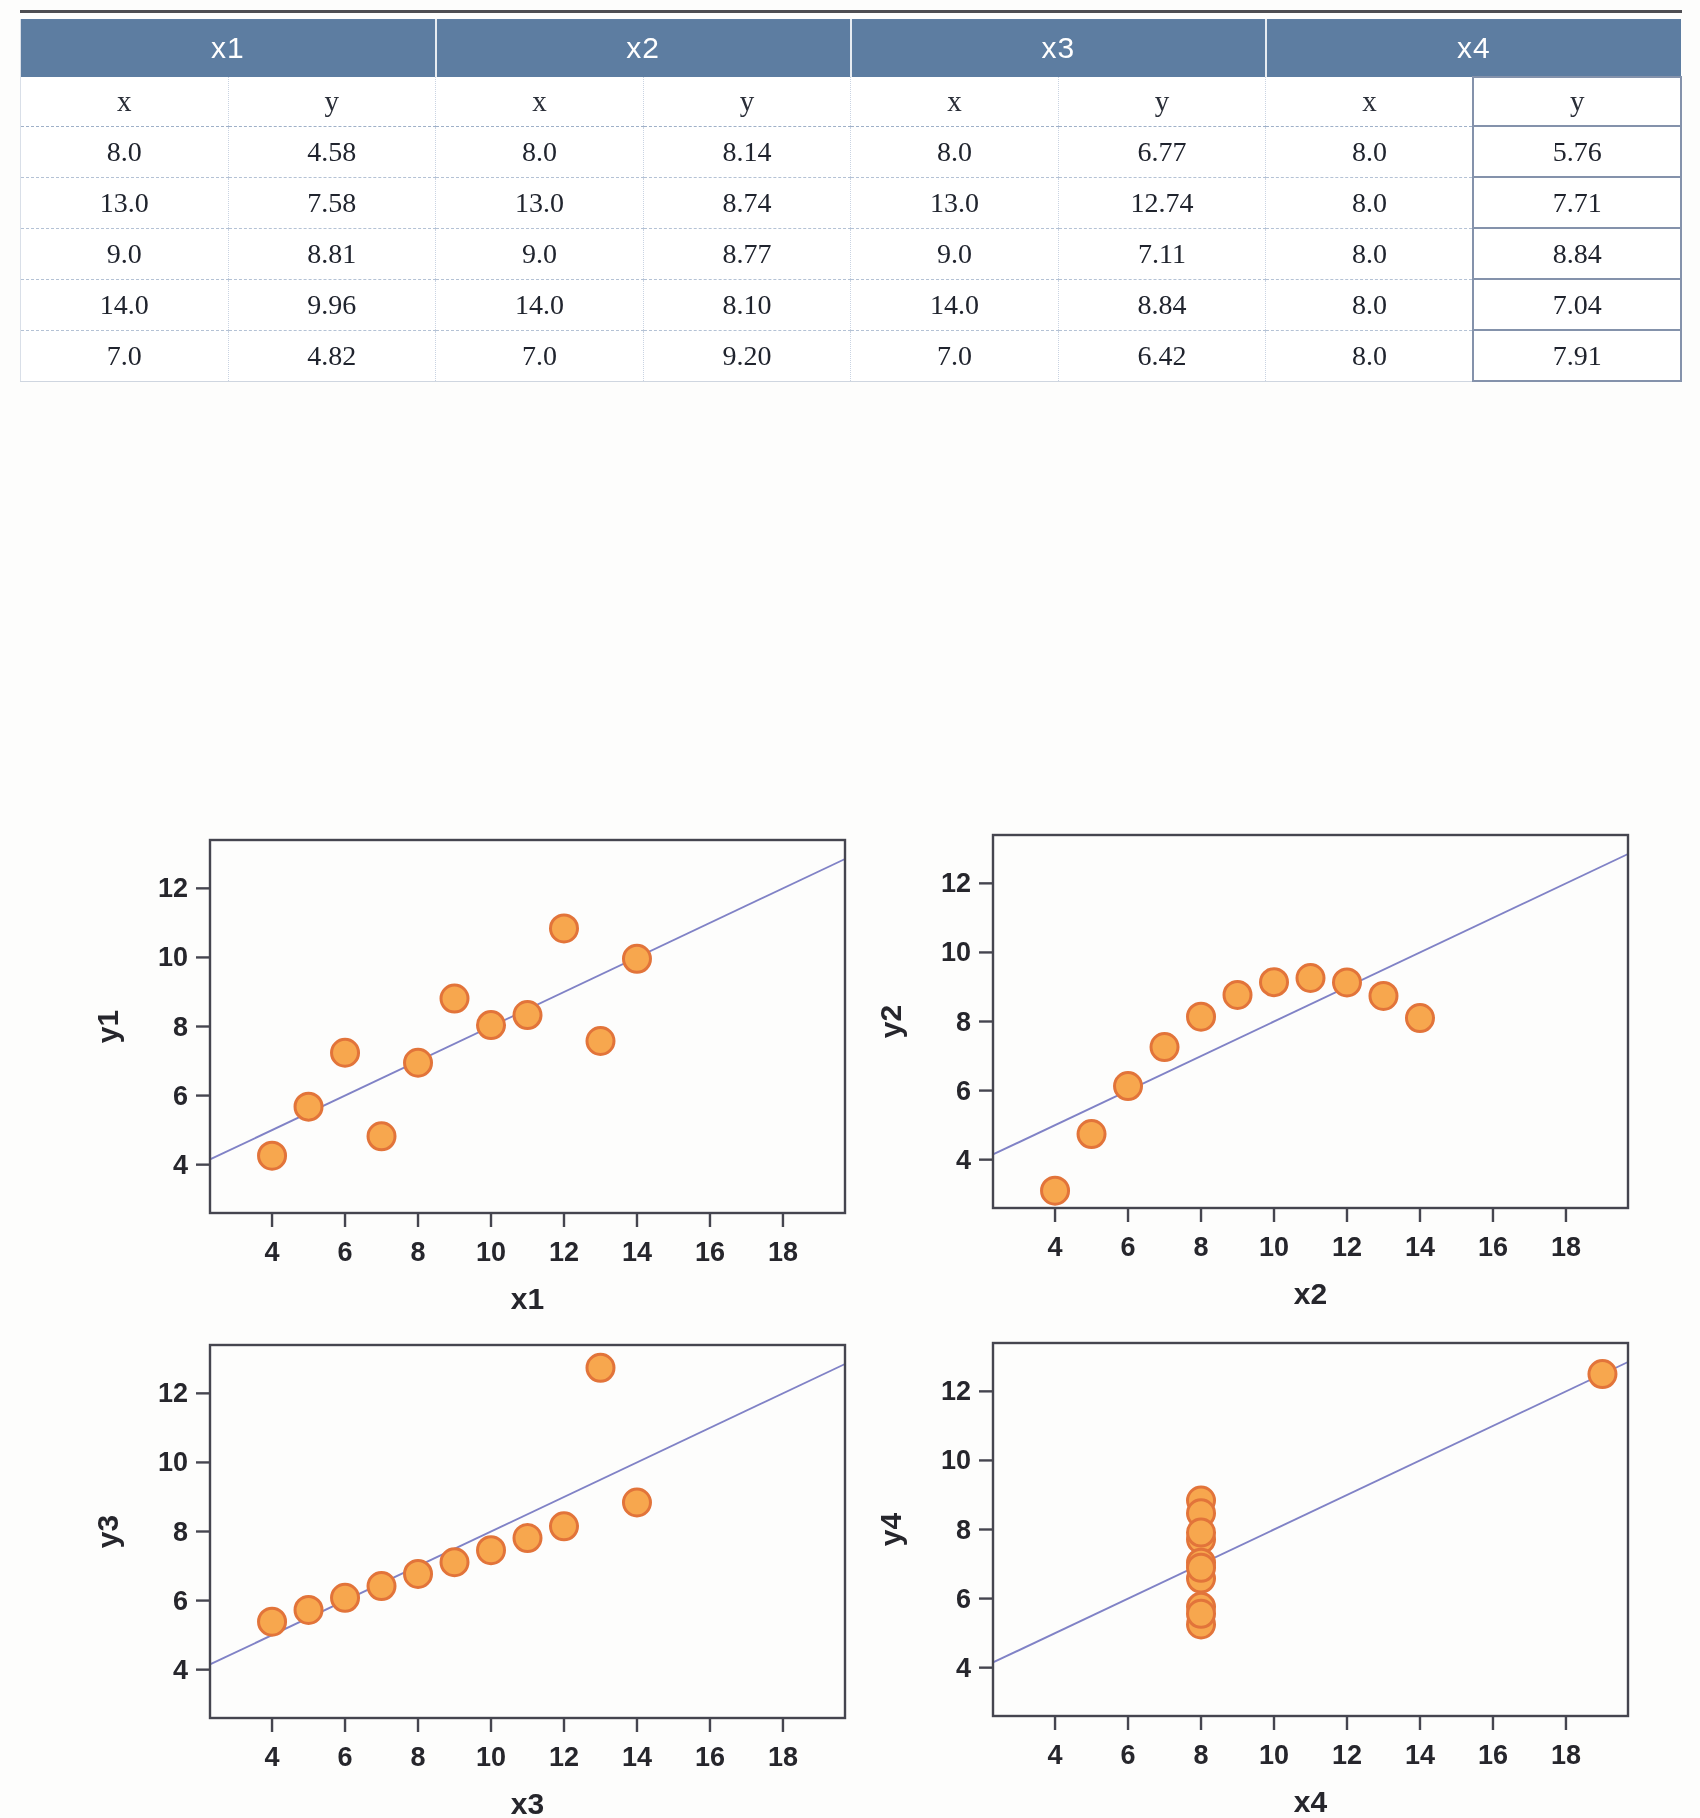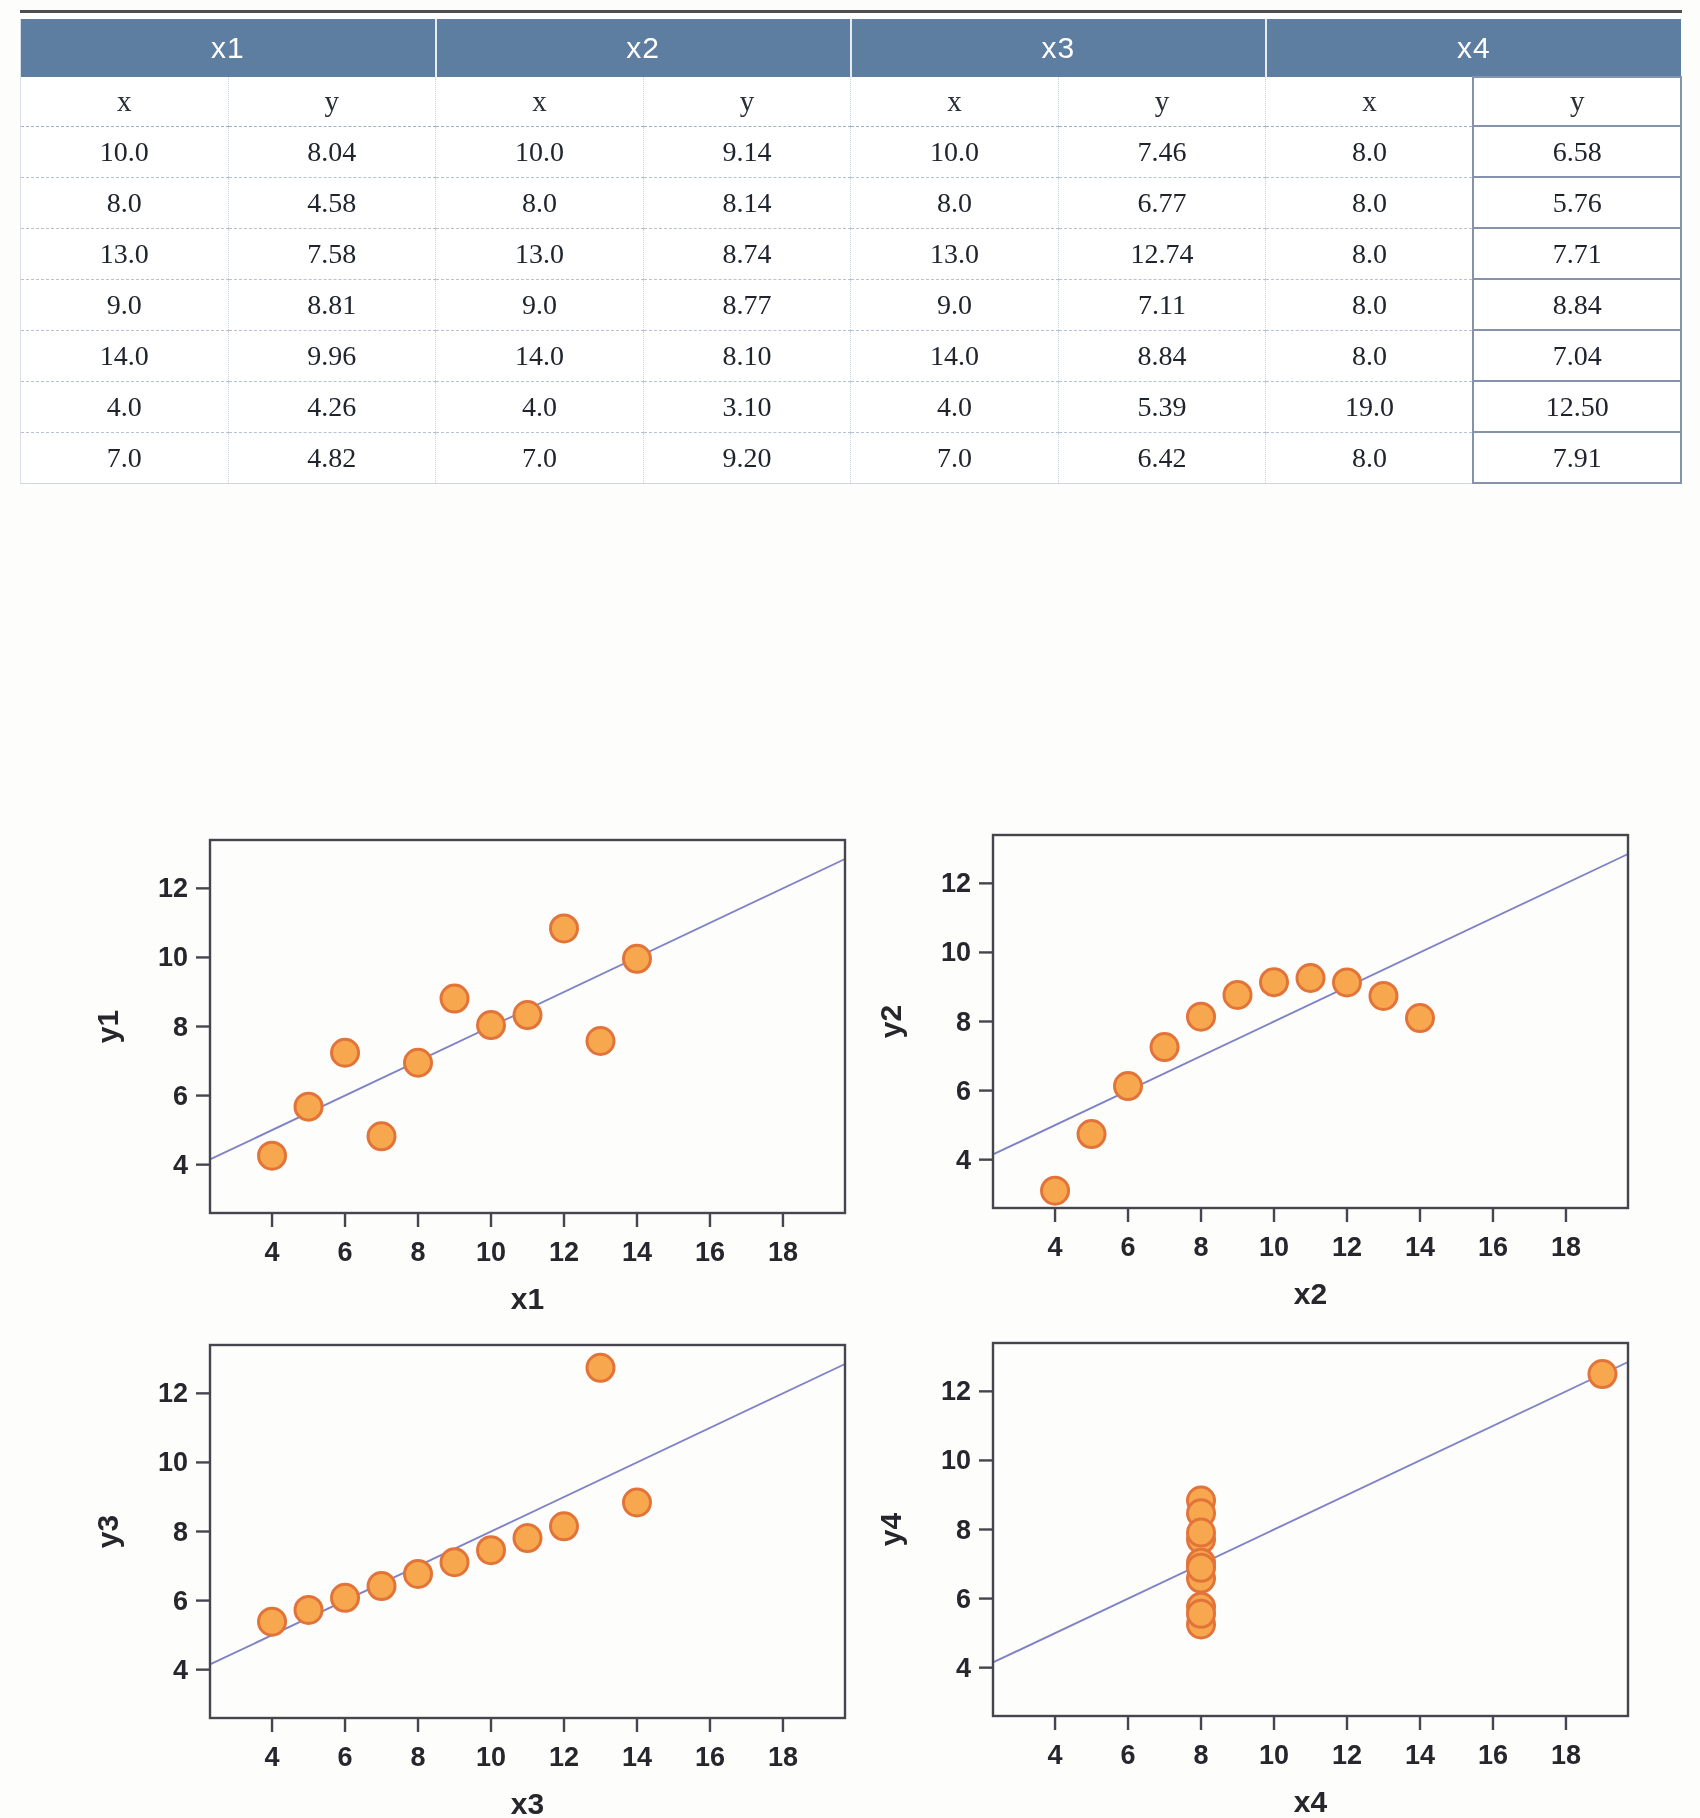--- a/index.html
+++ b/index.html
@@ -78,30 +78,20 @@
           <td>x</td>
           <td>y</td>
           <td>x</td>
           <td>y</td>
           <td>x</td>
           <td class="boxed">y</td>
         </tr>
       </thead>
     <tbody>
         <tr>
-          <td>10.0</td>
-          <td>8.04</td>
-          <td>10.0</td>
-          <td>9.14</td>
-          <td>10.0</td>
-          <td>7.46</td>
-          <td>8.0</td>
-          <td class="boxed">6.58</td>
-        </tr>
-        <tr>
           <td>8.0</td>
           <td>4.58</td>
           <td>8.0</td>
           <td>8.14</td>
           <td>8.0</td>
           <td>6.77</td>
           <td>8.0</td>
           <td class="boxed">5.76</td>
         </tr>
         <tr>
@@ -126,30 +116,20 @@
         </tr>
         <tr>
           <td>14.0</td>
           <td>9.96</td>
           <td>14.0</td>
           <td>8.10</td>
           <td>14.0</td>
           <td>8.84</td>
           <td>8.0</td>
           <td class="boxed">7.04</td>
-        </tr>
-        <tr>
-          <td>4.0</td>
-          <td>4.26</td>
-          <td>4.0</td>
-          <td>3.10</td>
-          <td>4.0</td>
-          <td>5.39</td>
-          <td>19.0</td>
-          <td class="boxed">12.50</td>
         </tr>
         <tr>
           <td>7.0</td>
           <td>4.82</td>
           <td>7.0</td>
           <td>9.20</td>
           <td>7.0</td>
           <td>6.42</td>
           <td>8.0</td>
           <td class="boxed">7.91</td>

